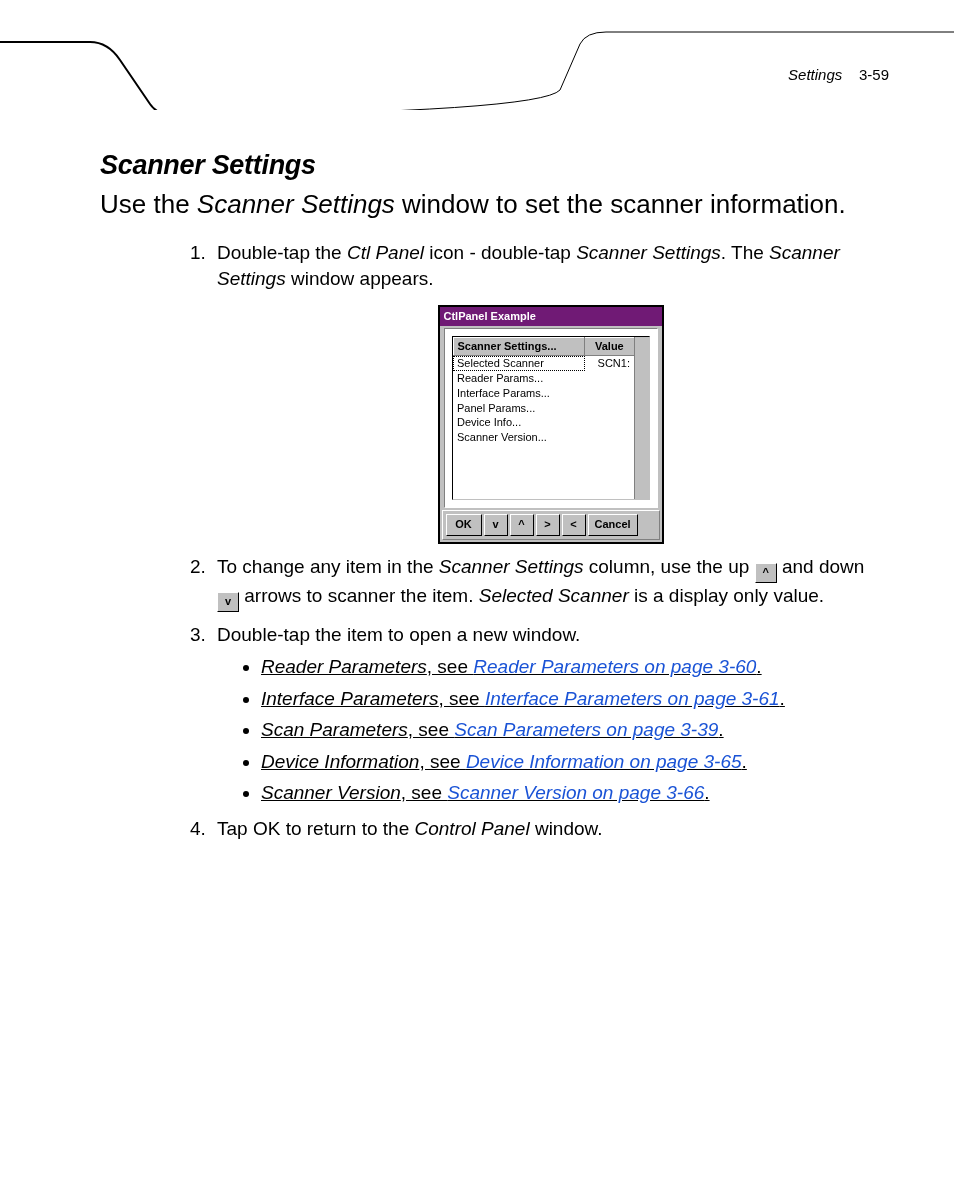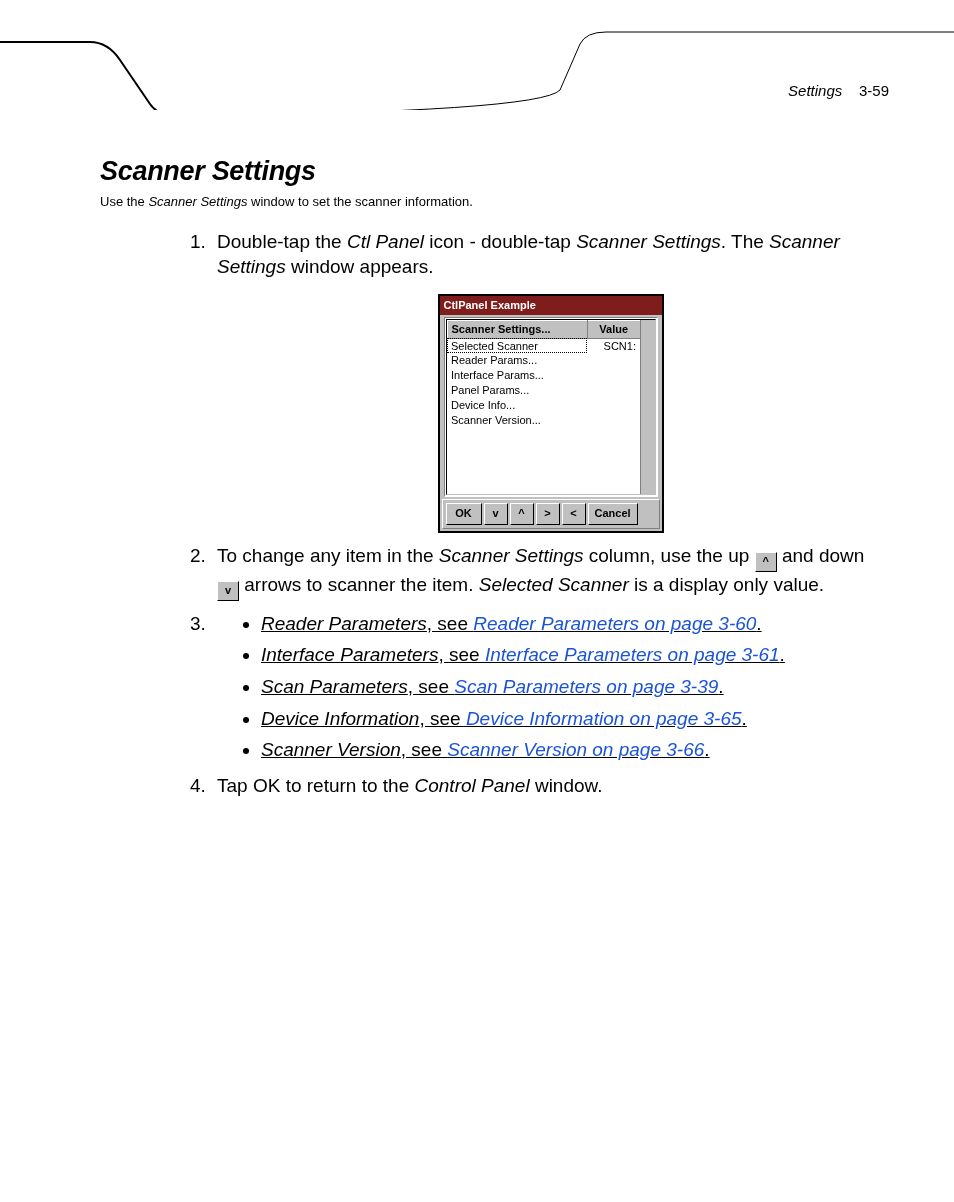--- a/index.html
+++ b/index.html
@@ -16,43 +16,43 @@
   .tab-border {
     position: absolute;
     top: 30px;
     left: 0;
     width: 100%;
     height: 80px;
     pointer-events: none;
   }
   .header {
     position: absolute;
-    top: 82px;
+    top: 66px;
     right: 65px;
     font-size: 15px;
   }
   .header .sec {
     font-style: italic;
   }
   .content {
     position: absolute;
-    top: 156px;
+    top: 150px;
     left: 100px;
     width: 790px;
   }
   h1 {
     font-family: "Helvetica Neue", Helvetica, Arial, sans-serif;
     font-style: italic;
     font-weight: 700;
     font-size: 27px;
     margin: 0 0 6px 0;
     letter-spacing: -0.3px;
   }
   p.intro {
-    font-size: 13px;
+    font-size: 26px;
     margin: 0 0 18px 0;
     line-height: 1.35;
   }
   .it { font-style: italic; }
   ol {
     font-size: 19px;
     line-height: 1.35;
     padding-left: 105px;
     margin: 6px;
   }
@@ -89,21 +89,21 @@
     display: inline-block;
     width: 226px;
     border: 2px solid #000;
     background: #c0c0c0;
     font-family: "Tahoma", "Geneva", sans-serif;
     font-size: 11px;
     text-align: left;
     box-sizing: border-box;
   }
   .titlebar {
-    background: #7f1d1d;
+    background: #701a75;
     color: #fff;
     font-weight: 700;
     padding: 2px 4px;
     font-size: 11px;
   }
   .menubar {
     display: flex;
     align-items: center;
     border: 1px solid #808080;
     border-top-color:#fff; border-left-color:#fff;
@@ -126,21 +126,21 @@
     margin-right:2px;
     text-align:center;
     line-height:14px;
     font-size:11px;
   }
   .listarea {
     margin: 2px 4px;
     border: 1px solid #808080;
     border-right-color:#fff; border-bottom-color:#fff;
     background:#fff;
-    padding:1px;
+    padding:7px;
     height: 180px;
     position: relative;
     box-sizing: border-box;
   }
   .listarea-inner{
     border:1px solid #000;
     border-right-color:#c0c0c0; border-bottom-color:#c0c0c0;
     height:100%;
     box-sizing:border-box;
     padding: 0;
@@ -287,20 +287,21 @@
           </div>
         </div>
       </div>
     </li>
 
     <li>
       <span>To change any item in the </span><span class="it">Scanner Settings</span><span> column, use the up </span><span class="inline-btn">^</span><span> and down </span><span class="inline-btn">v</span><span> arrows to scanner the item. </span><span class="it">Selected Scanner</span><span> is a display only value.</span>
     </li>
 
     <li>
+      <span>Double-tap the item to open a new window.</span>
       <ul class="bullets">
         <li><span class="it">Reader Parameters</span><span>, see </span><a class="xref">Reader Parameters on page 3-60</a><span>.</span></li>
         <li><span class="it">Interface Parameters</span><span>, see </span><a class="xref">Interface Parameters on page 3-61</a><span>.</span></li>
         <li><span class="it">Scan Parameters</span><span>, see </span><a class="xref">Scan Parameters on page 3-39</a><span>.</span></li>
         <li><span class="it">Device Information</span><span>, see </span><a class="xref">Device Information on page 3-65</a><span>.</span></li>
         <li><span class="it">Scanner Version</span><span>, see </span><a class="xref">Scanner Version on page 3-66</a><span>.</span></li>
       </ul>
     </li>
 
     <li>

